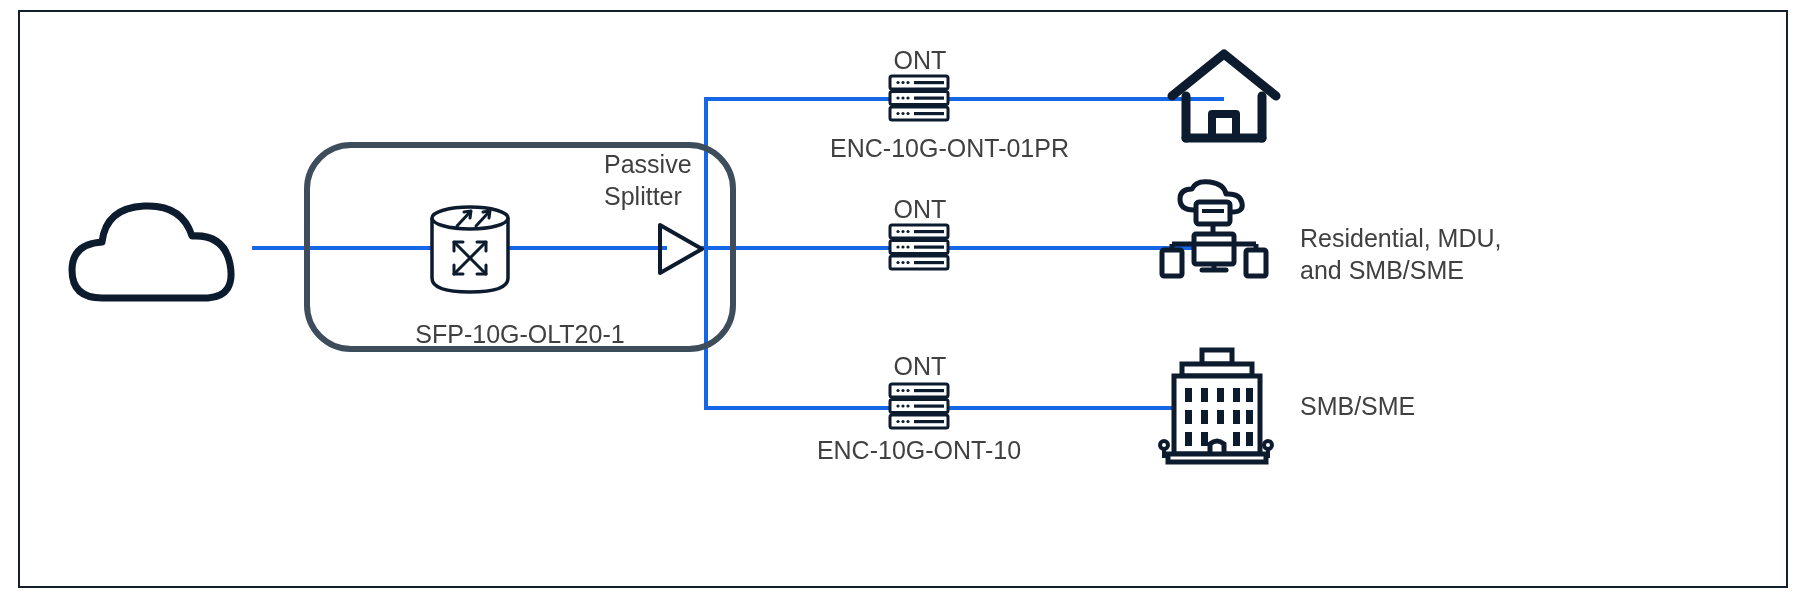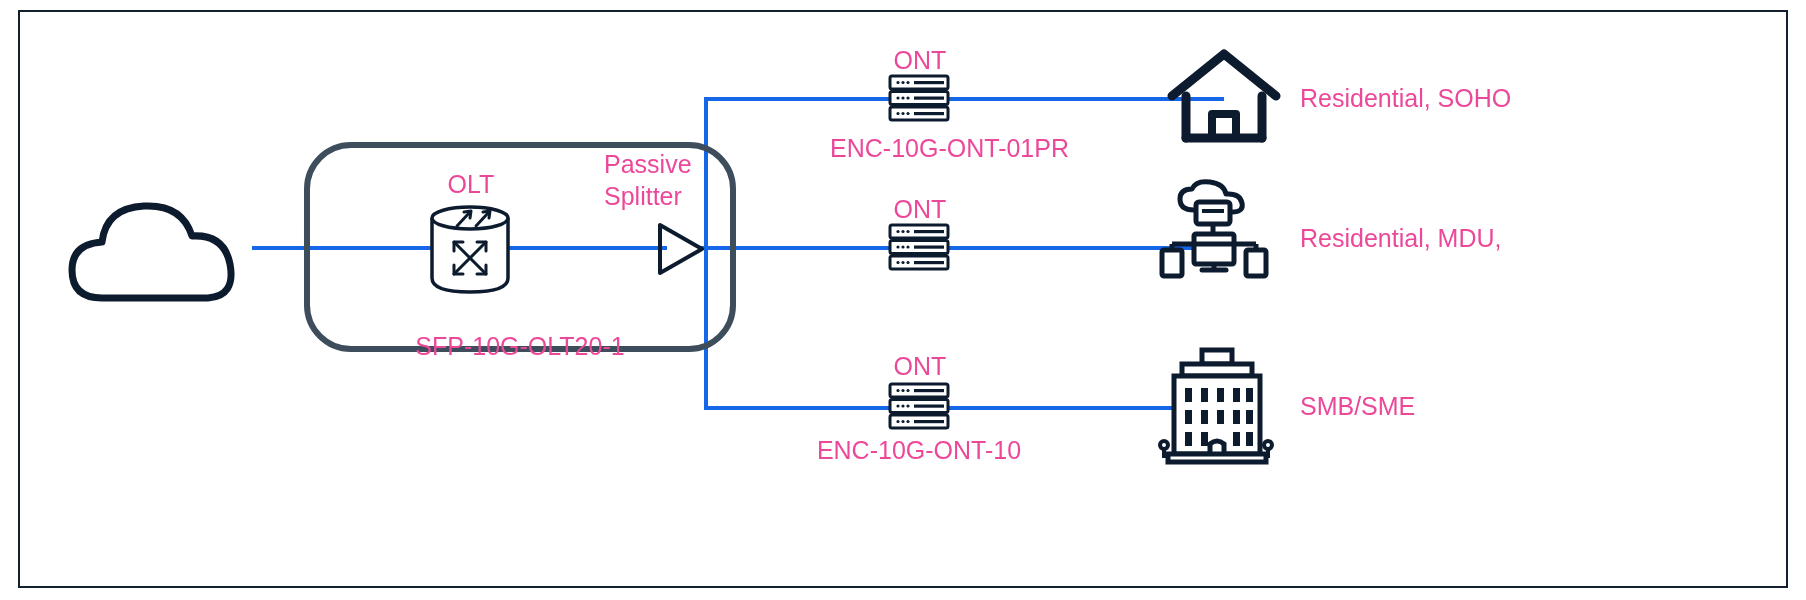--- a/index.html
+++ b/index.html
@@ -7,21 +7,21 @@
   #canvas{
     position:relative;width:1806px;height:600px;background:#ffffff;
     box-sizing:border-box;overflow:hidden;
   }
   .frame{
     position:absolute;left:18px;top:10px;width:1770px;height:578px;
     border:2px solid #141f2e;box-sizing:border-box;background:#fff;
   }
   .node{position:absolute;}
   .lbl{
-    position:absolute;color:#ec4899;font-size:25px;line-height:32px;
+    position:absolute;color:#404040;font-size:25px;line-height:32px;
     white-space:pre;font-family:"Liberation Sans",sans-serif;
   }
   .lbl.center{text-align:center;}
   .lbl.left{text-align:left;}
   .link{position:absolute;background:#1667e8;}
   .h-link{height:4px;}
   .v-link{width:4px;}
   svg{display:block;overflow:visible;}
 </style>
 </head>
@@ -53,42 +53,41 @@
                Q162 44 168 74 Q174 106 146 108 Z" fill="none" stroke="#0d1b2e" stroke-width="7" stroke-linejoin="round" stroke-linecap="round"></path>
     </svg>
   </div>
 
   <div class="node" style="left:304px;top:142px;width:432px;height:210px;">
     <svg width="432" height="210" viewBox="0 0 432 210">
       <rect x="3" y="3" width="426" height="204" rx="44" ry="44" fill="none" stroke="#3d4d5c" stroke-width="6"></rect>
     </svg>
   </div>
 
-  <div class="lbl center" style="left:396px;top:168px;width:150px;">OLT</div>
 
   <div class="node" style="left:424px;top:202px;width:92px;height:92px;">
     <svg width="92" height="92" viewBox="0 0 92 92">
       <path d="M8 16 L8 76 Q8 90 46 90 Q84 90 84 76 L84 16" fill="#fff" stroke="#0d1b2e" stroke-width="3.5"></path>
       <ellipse cx="46" cy="16" rx="38" ry="11" fill="#fff" stroke="#0d1b2e" stroke-width="3.5"></ellipse>
 
       <path d="M33 24 L46 10" stroke="#0d1b2e" stroke-width="3" fill="none" stroke-linecap="round"></path>
       <path d="M40 10 L47 9 L46 16" stroke="#0d1b2e" stroke-width="3" fill="none" stroke-linecap="round" stroke-linejoin="round"></path>
       <path d="M52 24 L65 10" stroke="#0d1b2e" stroke-width="3" fill="none" stroke-linecap="round"></path>
       <path d="M59 10 L66 9 L65 16" stroke="#0d1b2e" stroke-width="3" fill="none" stroke-linecap="round" stroke-linejoin="round"></path>
 
       <path d="M30 40 L62 72" stroke="#0d1b2e" stroke-width="3" fill="none" stroke-linecap="round"></path>
       <path d="M62 40 L30 72" stroke="#0d1b2e" stroke-width="3" fill="none" stroke-linecap="round"></path>
       <path d="M30 40 L30 49 M30 40 L39 40" stroke="#0d1b2e" stroke-width="3" fill="none" stroke-linecap="round"></path>
       <path d="M62 40 L62 49 M62 40 L53 40" stroke="#0d1b2e" stroke-width="3" fill="none" stroke-linecap="round"></path>
       <path d="M30 72 L30 63 M30 72 L39 72" stroke="#0d1b2e" stroke-width="3" fill="none" stroke-linecap="round"></path>
       <path d="M62 72 L62 63 M62 72 L53 72" stroke="#0d1b2e" stroke-width="3" fill="none" stroke-linecap="round"></path>
     </svg>
   </div>
 
-  <div class="lbl center" style="left:300px;top:330px;width:440px;">SFP-10G-OLT20-1</div>
+  <div class="lbl center" style="left:300px;top:318px;width:440px;">SFP-10G-OLT20-1</div>
 
   <div class="lbl left" style="left:604px;top:148px;width:200px;">Passive</div>
   <div class="lbl left" style="left:604px;top:180px;width:200px;">Splitter</div>
 
   <div class="node" style="left:656px;top:222px;width:50px;height:54px;">
     <svg width="50" height="54" viewBox="0 0 50 54">
       <path d="M4 3 L4 51 L46 27 Z" fill="none" stroke="#0d1b2e" stroke-width="4" stroke-linejoin="round"></path>
     </svg>
   </div>
 
@@ -116,21 +115,20 @@
 
   <div class="node" style="left:1168px;top:50px;width:112px;height:92px;">
     <svg width="112" height="92" viewBox="0 0 112 92">
       <path d="M4 46 L56 4 L108 46" fill="none" stroke="#0d1b2e" stroke-width="9" stroke-linejoin="round" stroke-linecap="round"></path>
       <path d="M18 46 L18 88" fill="none" stroke="#0d1b2e" stroke-width="9" stroke-linecap="round"></path>
       <path d="M94 46 L94 88" fill="none" stroke="#0d1b2e" stroke-width="9" stroke-linecap="round"></path>
       <path d="M18 88 L94 88" fill="none" stroke="#0d1b2e" stroke-width="9" stroke-linecap="round"></path>
       <path d="M44 88 L44 64 L68 64 L68 88" fill="none" stroke="#0d1b2e" stroke-width="8" stroke-linejoin="round"></path>
     </svg>
   </div>
-  <div class="lbl left" style="left:1300px;top:82px;width:460px;">Residential, SOHO</div>
 
   <div class="lbl center" style="left:845px;top:193px;width:150px;">ONT</div>
   <div class="node" style="left:888px;top:223px;width:62px;height:48px;">
     <svg width="62" height="48" viewBox="0 0 62 48">
       <rect x="2" y="2" width="58" height="13" rx="2" fill="#fff" stroke="#0d1b2e" stroke-width="3"></rect>
       <rect x="2" y="17.5" width="58" height="13" rx="2" fill="#fff" stroke="#0d1b2e" stroke-width="3"></rect>
       <rect x="2" y="33" width="58" height="13" rx="2" fill="#fff" stroke="#0d1b2e" stroke-width="3"></rect>
       <circle cx="10" cy="8.5" r="1.6" fill="#0d1b2e"></circle>
         <circle cx="15" cy="8.5" r="1.6" fill="#0d1b2e"></circle>
         <circle cx="20" cy="8.5" r="1.6" fill="#0d1b2e"></circle>
@@ -162,20 +160,21 @@
 
       <path d="M14 62 L98 62" stroke="#0d1b2e" stroke-width="5"></path>
       <path d="M14 62 L14 70 M98 62 L98 70" stroke="#0d1b2e" stroke-width="5"></path>
 
       <rect x="4" y="68" width="20" height="26" rx="2" fill="#fff" stroke="#0d1b2e" stroke-width="5"></rect>
 
       <rect x="88" y="68" width="20" height="26" rx="2" fill="#fff" stroke="#0d1b2e" stroke-width="5"></rect>
     </svg>
   </div>
   <div class="lbl left" style="left:1300px;top:222px;width:460px;">Residential, MDU,</div>
+  <div class="lbl left" style="left:1300px;top:254px;width:460px;">and SMB/SME</div>
 
   <div class="lbl center" style="left:845px;top:350px;width:150px;">ONT</div>
   <div class="node" style="left:888px;top:382px;width:62px;height:48px;">
     <svg width="62" height="48" viewBox="0 0 62 48">
       <rect x="2" y="2" width="58" height="13" rx="2" fill="#fff" stroke="#0d1b2e" stroke-width="3"></rect>
       <rect x="2" y="17.5" width="58" height="13" rx="2" fill="#fff" stroke="#0d1b2e" stroke-width="3"></rect>
       <rect x="2" y="33" width="58" height="13" rx="2" fill="#fff" stroke="#0d1b2e" stroke-width="3"></rect>
       <circle cx="10" cy="8.5" r="1.6" fill="#0d1b2e"></circle>
         <circle cx="15" cy="8.5" r="1.6" fill="#0d1b2e"></circle>
         <circle cx="20" cy="8.5" r="1.6" fill="#0d1b2e"></circle>

